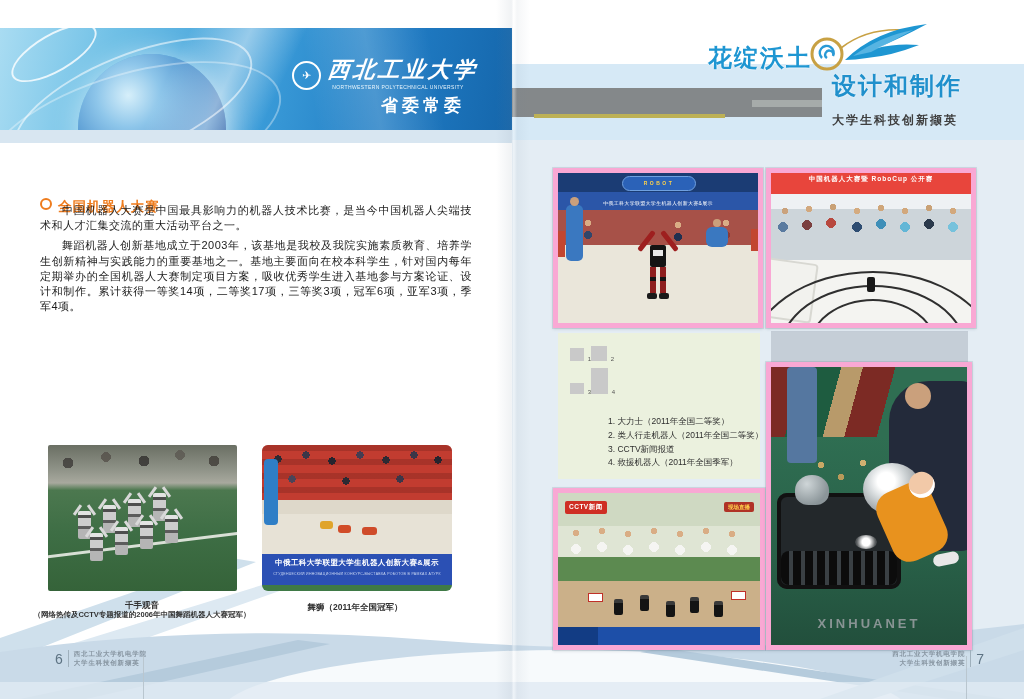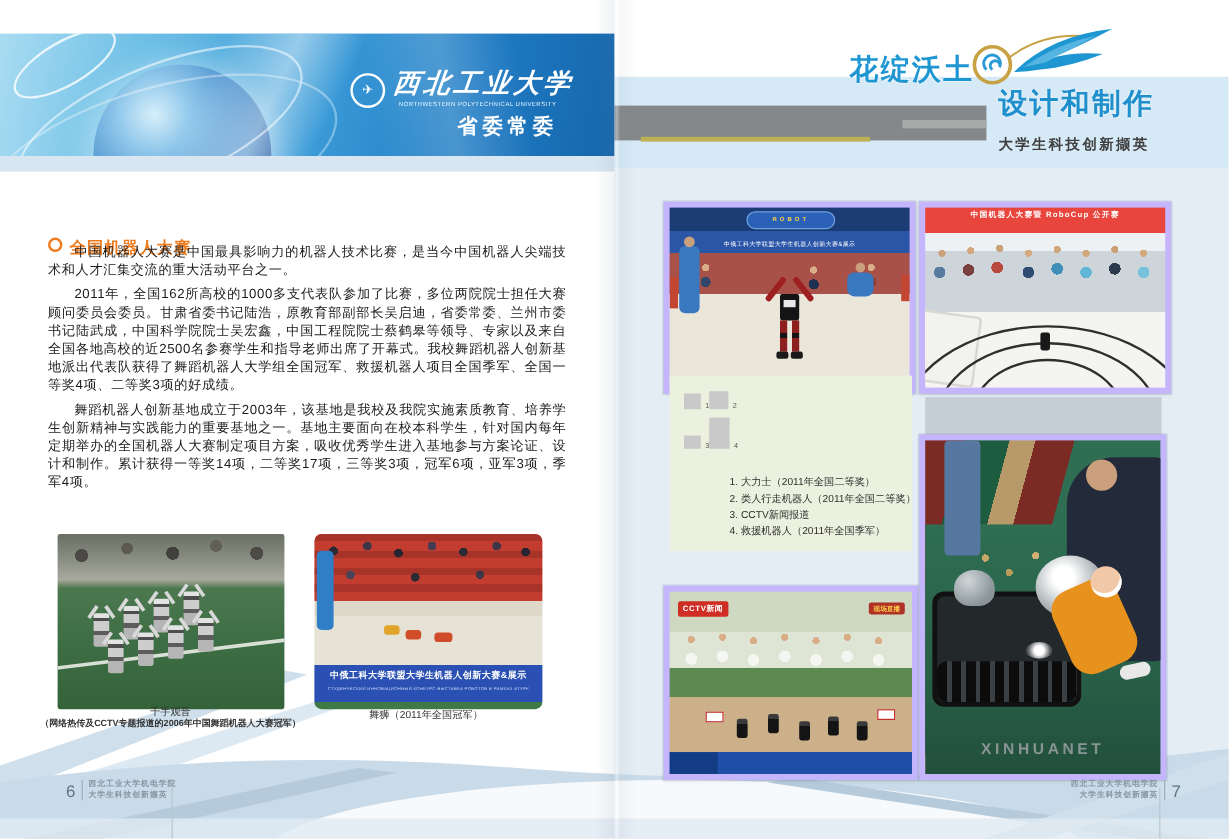--- a/index.html
+++ b/index.html
@@ -71,21 +71,21 @@
       radial-gradient(circle 6px at 84px 36px,#2c2a33 60%,transparent 61%),
       radial-gradient(circle 6px at 138px 34px,#3c3648 60%,transparent 61%),
       repeating-linear-gradient(180deg,rgba(142,42,34,.5) 0 6px,rgba(0,0,0,0) 6px 14px);}
   .p-lion .blue-guy{position:absolute;left:2px;top:14px;width:14px;height:66px;background:#2f7ec6;border-radius:4px;}
   .p-lion .lion1{position:absolute;left:58px;top:76px;width:13px;height:8px;background:#e0a42a;border-radius:3px;box-shadow:18px 4px 0 #d14c28;}
   .p-lion .lion2{position:absolute;left:100px;top:82px;width:15px;height:8px;background:#cf4b2a;border-radius:3px;}
   .p-lion .btext{position:absolute;left:0;top:113px;width:100%;text-align:center;color:#fff;font-weight:bold;font-size:7.5px;letter-spacing:.4px;white-space:nowrap;}
   .p-lion .btext2{position:absolute;left:0;top:127px;width:100%;text-align:center;color:#c9d6f2;font-size:3.5px;letter-spacing:.3px;white-space:nowrap;overflow:hidden;}
 
   .capwrap{position:absolute;z-index:9;color:#333;text-align:center;}
-  .cap-t{font-size:8.5px;font-weight:normal;line-height:10px;}
+  .cap-t{font-size:8.5px;font-weight:bold;line-height:10px;margin-top:12px;}
   .cap-n{font-size:7.5px;font-weight:bold;line-height:10px;white-space:nowrap;}
 
   .footerL{position:absolute;left:55px;top:650px;display:flex;align-items:center;gap:5px;z-index:20;}
   .f-num{font-size:14px;color:#5d7383;}
   .f-sep{width:1px;height:17px;background:#9fb0bc;}
   .f-lines{font-size:6.5px;font-weight:bold;color:#8795a1;line-height:8.5px;letter-spacing:.8px;}
   .vrule{position:absolute;width:1px;background:#b9c6cf;z-index:19;}
 
   
   .page-right{position:absolute;left:512px;top:0;width:512px;height:699px;}
@@ -94,21 +94,21 @@
   .graybar{position:absolute;left:0;top:88px;width:310px;height:29px;background:#84888a;z-index:4;}
   .graybar .lite{position:absolute;right:0;top:12px;width:70px;height:7px;background:#a6abaa;}
   .olive{position:absolute;left:22px;top:114px;width:191px;height:4px;background:#bdb156;z-index:4;}
   .slogan1{position:absolute;left:196px;top:42px;color:#1e96d2;font-size:24px;font-weight:800;letter-spacing:2px;z-index:6;
     text-shadow:0 0 2px #fff,0 0 1px #fff;}
   .slogan2{position:absolute;left:320px;top:70px;color:#2090cc;font-size:24px;font-weight:800;letter-spacing:2px;z-index:6;
     text-shadow:0 0 2px #fff;}
   .subtitle{position:absolute;left:320px;top:112px;color:#3f3f3f;font-size:12px;font-weight:bold;letter-spacing:2px;z-index:6;white-space:nowrap;}
   .crest{position:absolute;left:293px;top:20px;z-index:7;}
 
-  .ph{position:absolute;background:#c4b5fd;padding:5px;box-shadow:0 0 0 1px rgba(90,110,130,.15),0 1px 3px rgba(60,80,100,.2);z-index:12;}
+  .ph{position:absolute;background:#f9a8d4;padding:5px;box-shadow:0 0 0 1px rgba(90,110,130,.15),0 1px 3px rgba(60,80,100,.2);z-index:12;}
   .ph-c{position:relative;overflow:hidden;}
 
   
   .pa{width:200px;height:150px;background:linear-gradient(180deg,#1b3c74 0 13%,#2b56a8 13% 25%,#a75148 25% 48%,#eae6da 48% 100%);}
   .pa .arch{position:absolute;left:64px;top:3px;width:72px;height:13px;background:#2b62b8;border:1px solid #6fa0e0;border-radius:8px;
     color:#ffd24a;font-size:5px;font-weight:bold;letter-spacing:2.5px;text-align:center;line-height:13px;}
   .pa .bannertxt{position:absolute;left:0;top:27px;width:100%;text-align:center;color:#fff;font-size:5px;letter-spacing:.3px;white-space:nowrap;}
   .pa .crowdA{position:absolute;left:0;top:40px;width:100%;height:32px;
     background:radial-gradient(circle 5px at 30px 10px,#d9ad85 60%,transparent 61%),
       radial-gradient(circle 7px at 30px 22px,#31466b 60%,transparent 61%),
@@ -156,21 +156,21 @@
       radial-gradient(circle 8px at 182px 30px,#76c2dc 60%,transparent 61%);}
   .pb .arc{position:absolute;border:2px solid #2f2f2f;border-radius:50%;}
   .pb .arc1{left:-22px;top:98px;width:244px;height:170px;}
   .pb .arc2{left:8px;top:112px;width:184px;height:130px;}
   .pb .arc3{left:38px;top:126px;width:124px;height:92px;}
   .pb .matL{position:absolute;left:-30px;top:86px;width:70px;height:56px;background:#f2f2ee;transform:rotate(8deg);
     border:2px solid #d8d8d2;border-radius:4px;}
   .pb .robdot{position:absolute;left:96px;top:104px;width:8px;height:15px;background:#191919;border-radius:2px;}
 
   
-  .greenbox{position:absolute;left:46px;top:313px;width:202px;height:146px;background:#ebf1de;z-index:12;}
+  .greenbox{position:absolute;left:46px;top:333px;width:202px;height:146px;background:#ebf1de;z-index:12;}
   .thumb{position:absolute;background:#c9c9c9;color:#555;font-size:6px;}
   .thumb span{position:absolute;right:-7px;bottom:-1px;}
   .t1{left:12px;top:15px;width:14px;height:13px;}
   .t2{left:33px;top:13px;width:16px;height:15px;}
   .t4{left:33px;top:35px;width:17px;height:26px;}
   .t3{left:12px;top:50px;width:14px;height:11px;}
   .gb-list{position:absolute;left:50px;top:82px;color:#2f2f2f;font-size:8.5px;line-height:13.8px;white-space:nowrap;}
 
   
   .bluegray{position:absolute;left:259px;top:331px;width:197px;height:32px;background:#c5ced7;z-index:11;}
@@ -259,21 +259,20 @@
     </div>
     <div class="strip"></div>
 
     <div class="sec-title">
       <span class="oring"></span>
       <span class="t">全国机器人大赛</span>
     </div>
 
     <div class="body-text">
       <p>中国机器人大赛是中国最具影响力的机器人技术比赛，是当今中国机器人尖端技术和人才汇集交流的重大活动平台之一。</p>
-      <p>2011年，全国162所高校的1000多支代表队参加了比赛，多位两院院士担任大赛顾问委员会委员。甘肃省委书记陆浩，原教育部副部长吴启迪，省委常委、兰州市委书记陆武成，中国科学院院士吴宏鑫，中国工程院院士蔡鹤皋等领导、专家以及来自全国各地高校的近2500名参赛学生和指导老师出席了开幕式。我校舞蹈机器人创新基地派出代表队获得了舞蹈机器人大学组全国冠军、救援机器人项目全国季军、全国一等奖4项、二等奖3项的好成绩。</p>
       <p>舞蹈机器人创新基地成立于2003年，该基地是我校及我院实施素质教育、培养学生创新精神与实践能力的重要基地之一。基地主要面向在校本科学生，针对国内每年定期举办的全国机器人大赛制定项目方案，吸收优秀学生进入基地参与方案论证、设计和制作。累计获得一等奖14项，二等奖17项，三等奖3项，冠军6项，亚军3项，季军4项。</p>
     </div>
 
     <div class="photoL p-guanyin">
       <div class="crowdblur"></div>
       <div class="fieldline"></div>
       <i class="bot" style="left:30px;top:66px;"></i>
       <i class="bot" style="left:55px;top:60px;"></i>
       <i class="bot" style="left:80px;top:54px;"></i>
       <i class="bot" style="left:105px;top:48px;"></i>

